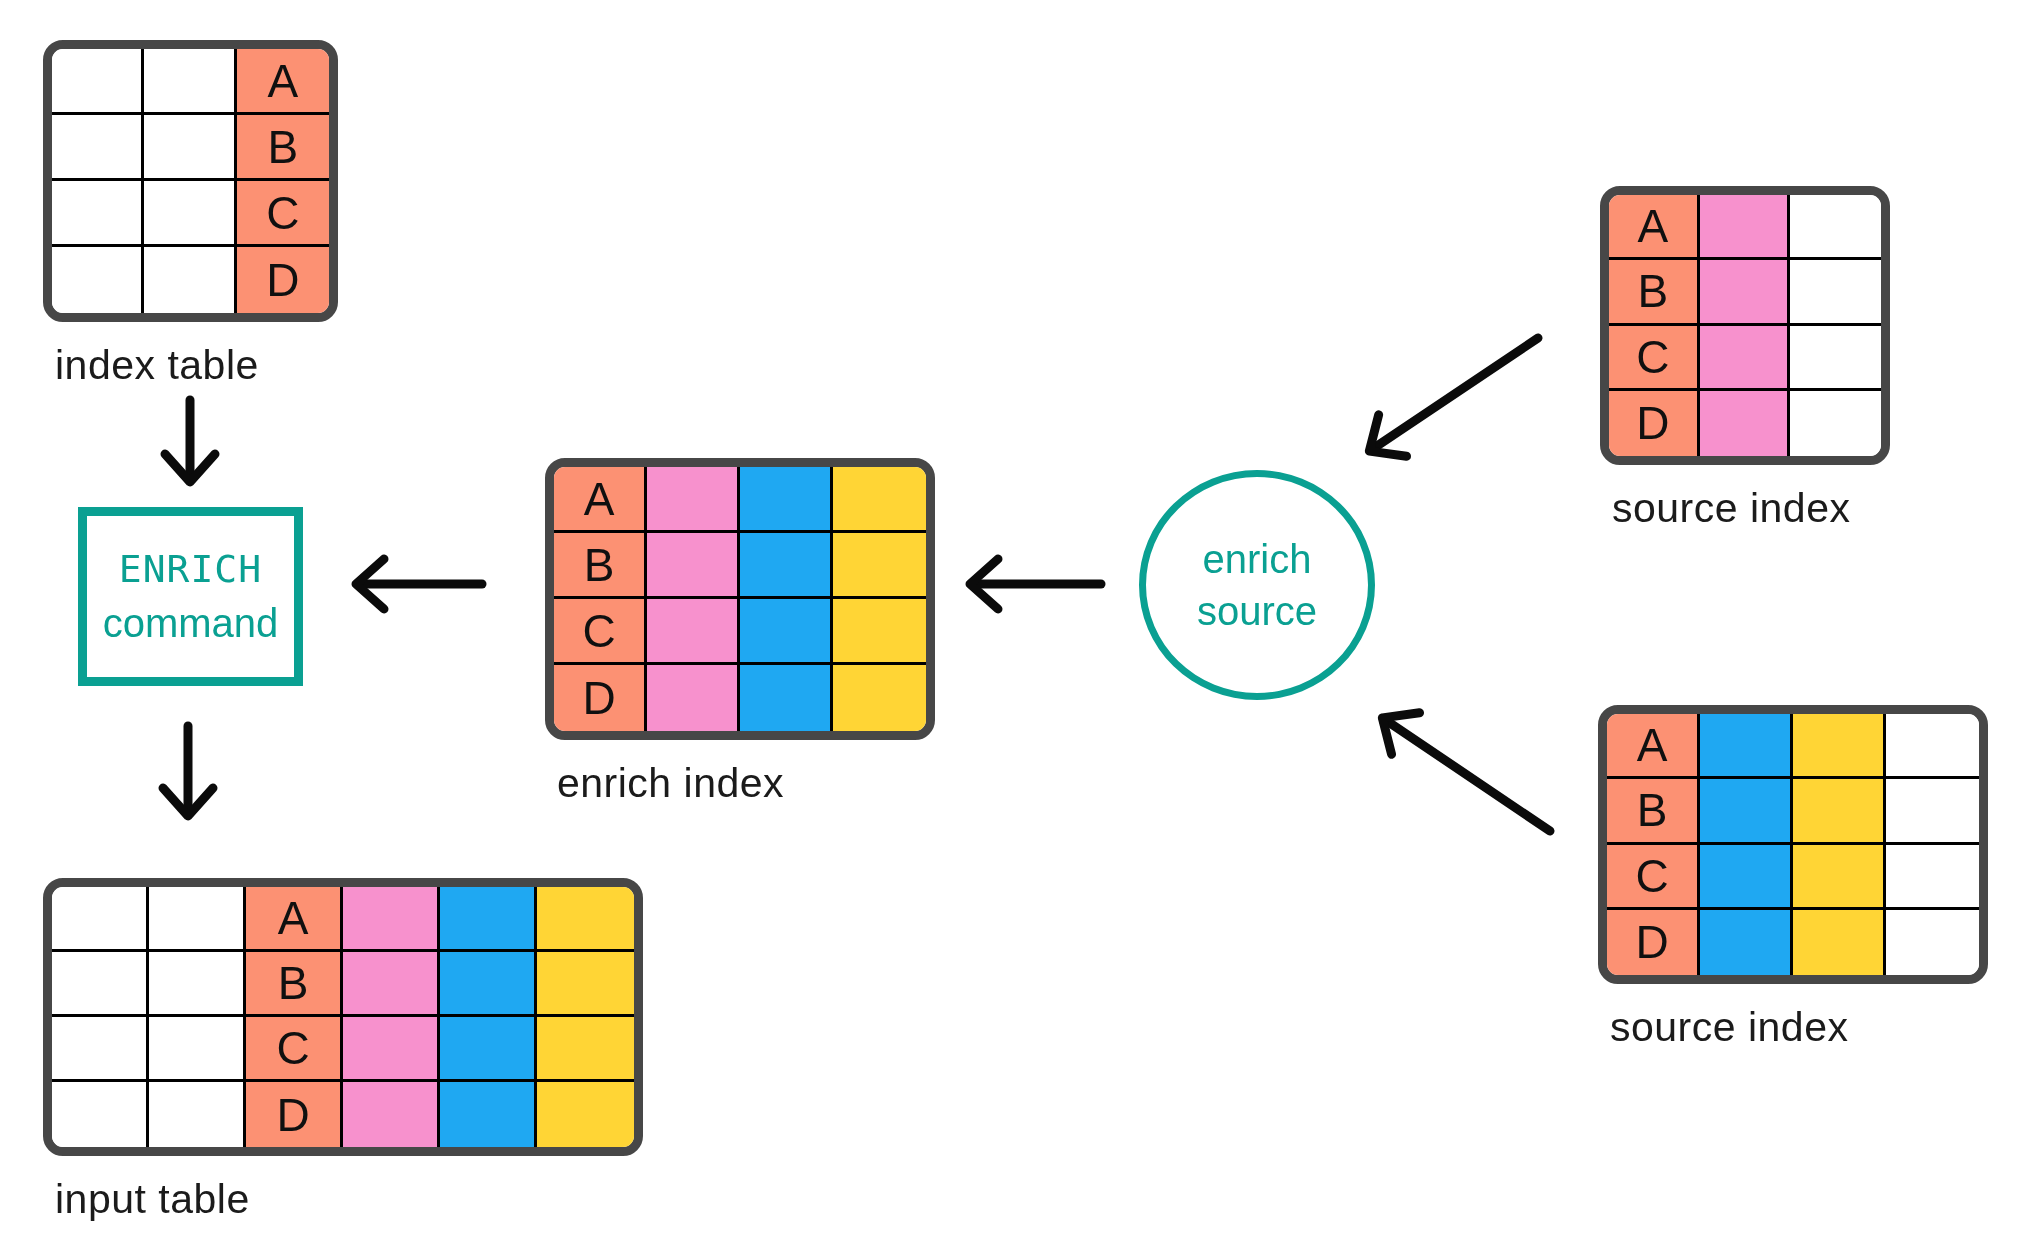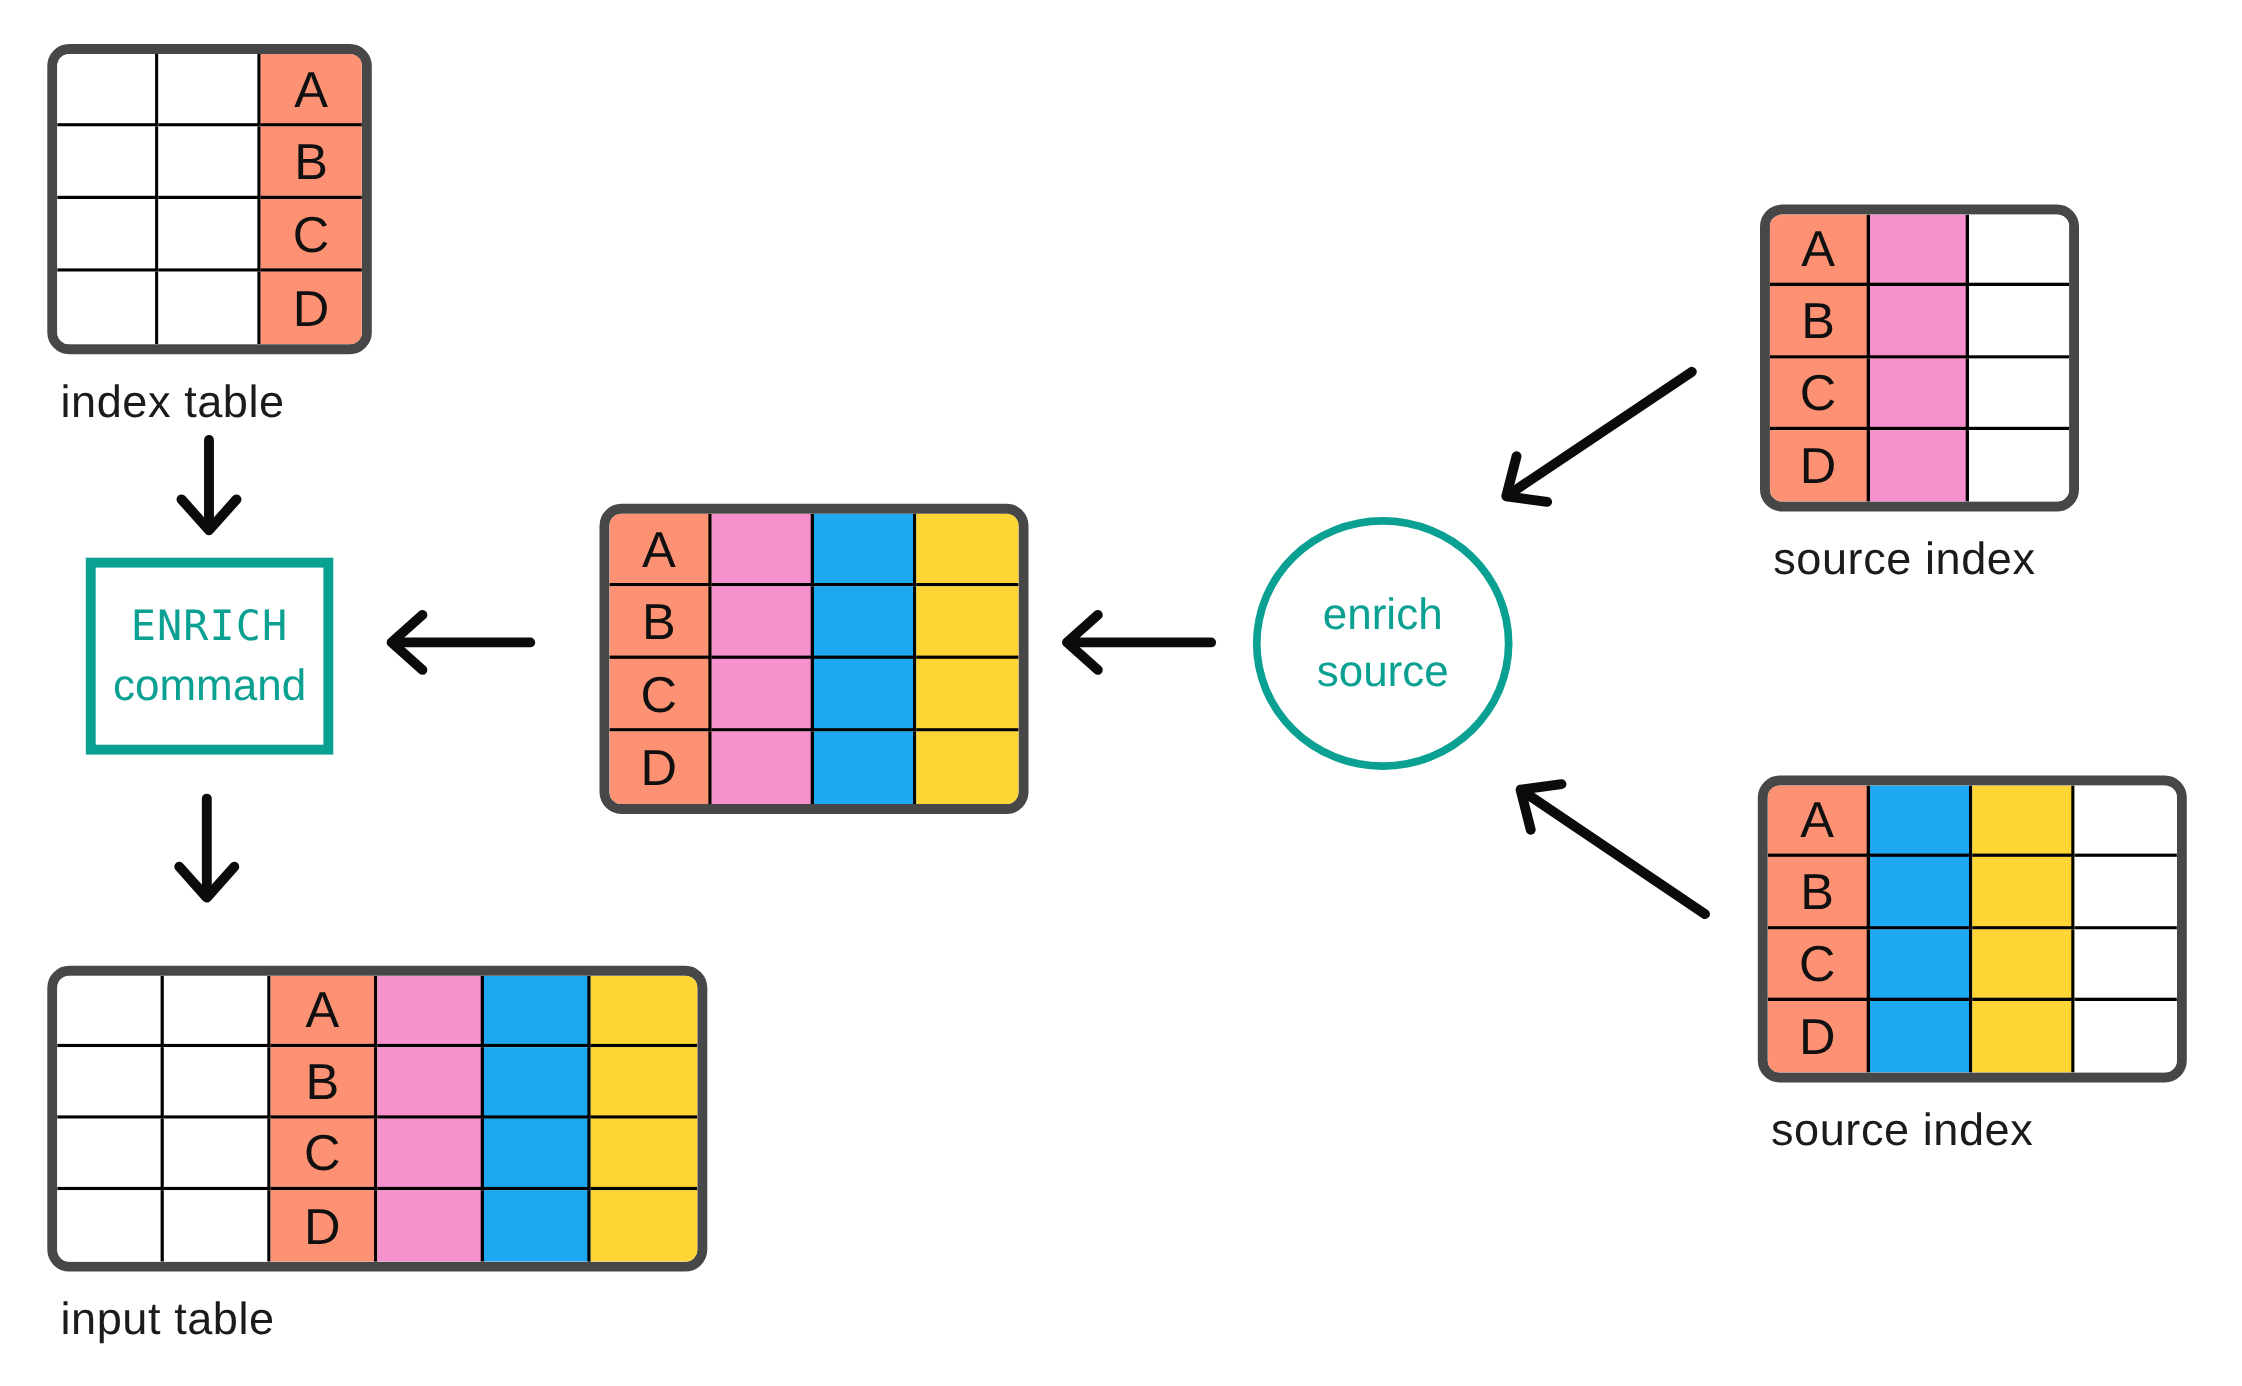--- a/index.html
+++ b/index.html
@@ -162,20 +162,21 @@
         <div class="cell bb" style="background: rgb(255, 213, 53);"></div>
         <div class="cell br bb" style="background: rgb(252, 145, 115);">C</div>
         <div class="cell br bb" style="background: rgb(247, 145, 205);"></div>
         <div class="cell br bb" style="background: rgb(31, 168, 242);"></div>
         <div class="cell bb" style="background: rgb(255, 213, 53);"></div>
         <div class="cell br" style="background: rgb(252, 145, 115);">D</div>
         <div class="cell br" style="background: rgb(247, 145, 205);"></div>
         <div class="cell br" style="background: rgb(31, 168, 242);"></div>
         <div class="cell" style="background: rgb(255, 213, 53);"></div>
       </div>
+    <div class="tlabel">enrich index</div>
   </div>
 
   <div class="policy-circle">
     <div>enrich</div>
     <div>source</div>
   </div>
 
   <div class="tblock" style="left:1600px;top:186px;width:290px;">
     <div class="tbl" style="height: 279px; grid-template-columns: repeat(3, 1fr);">
         <div class="cell br bb" style="background: rgb(252, 145, 115);">A</div>

